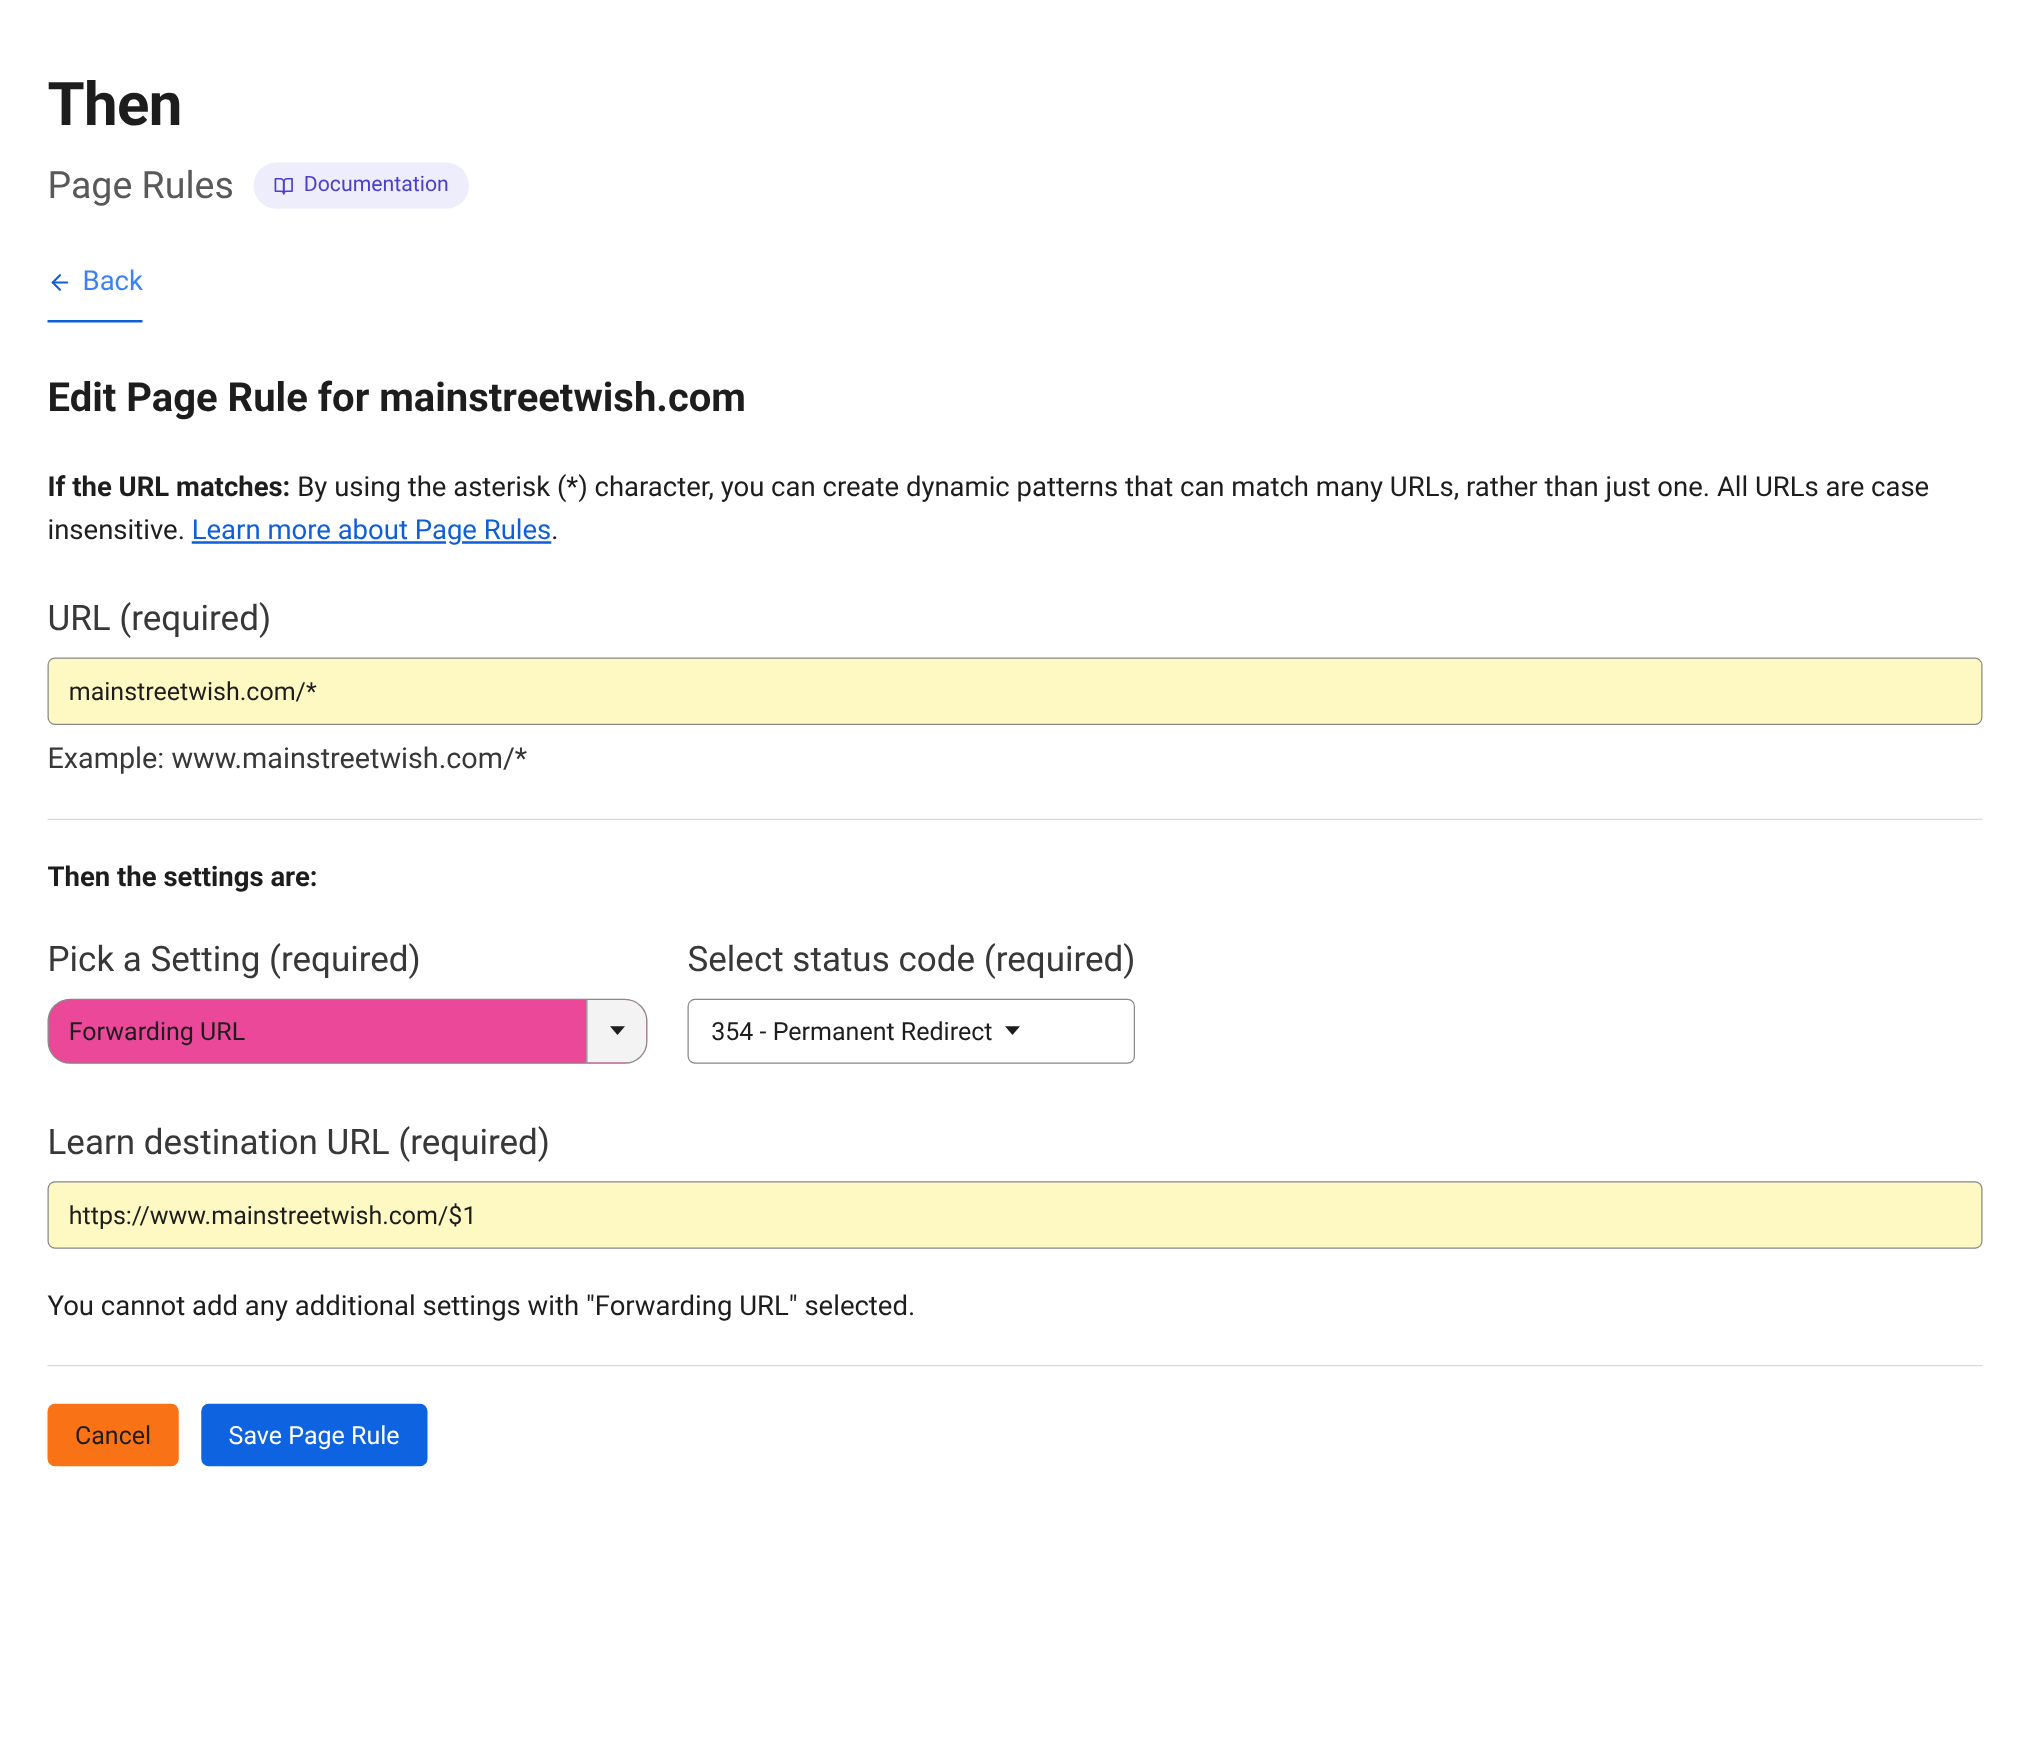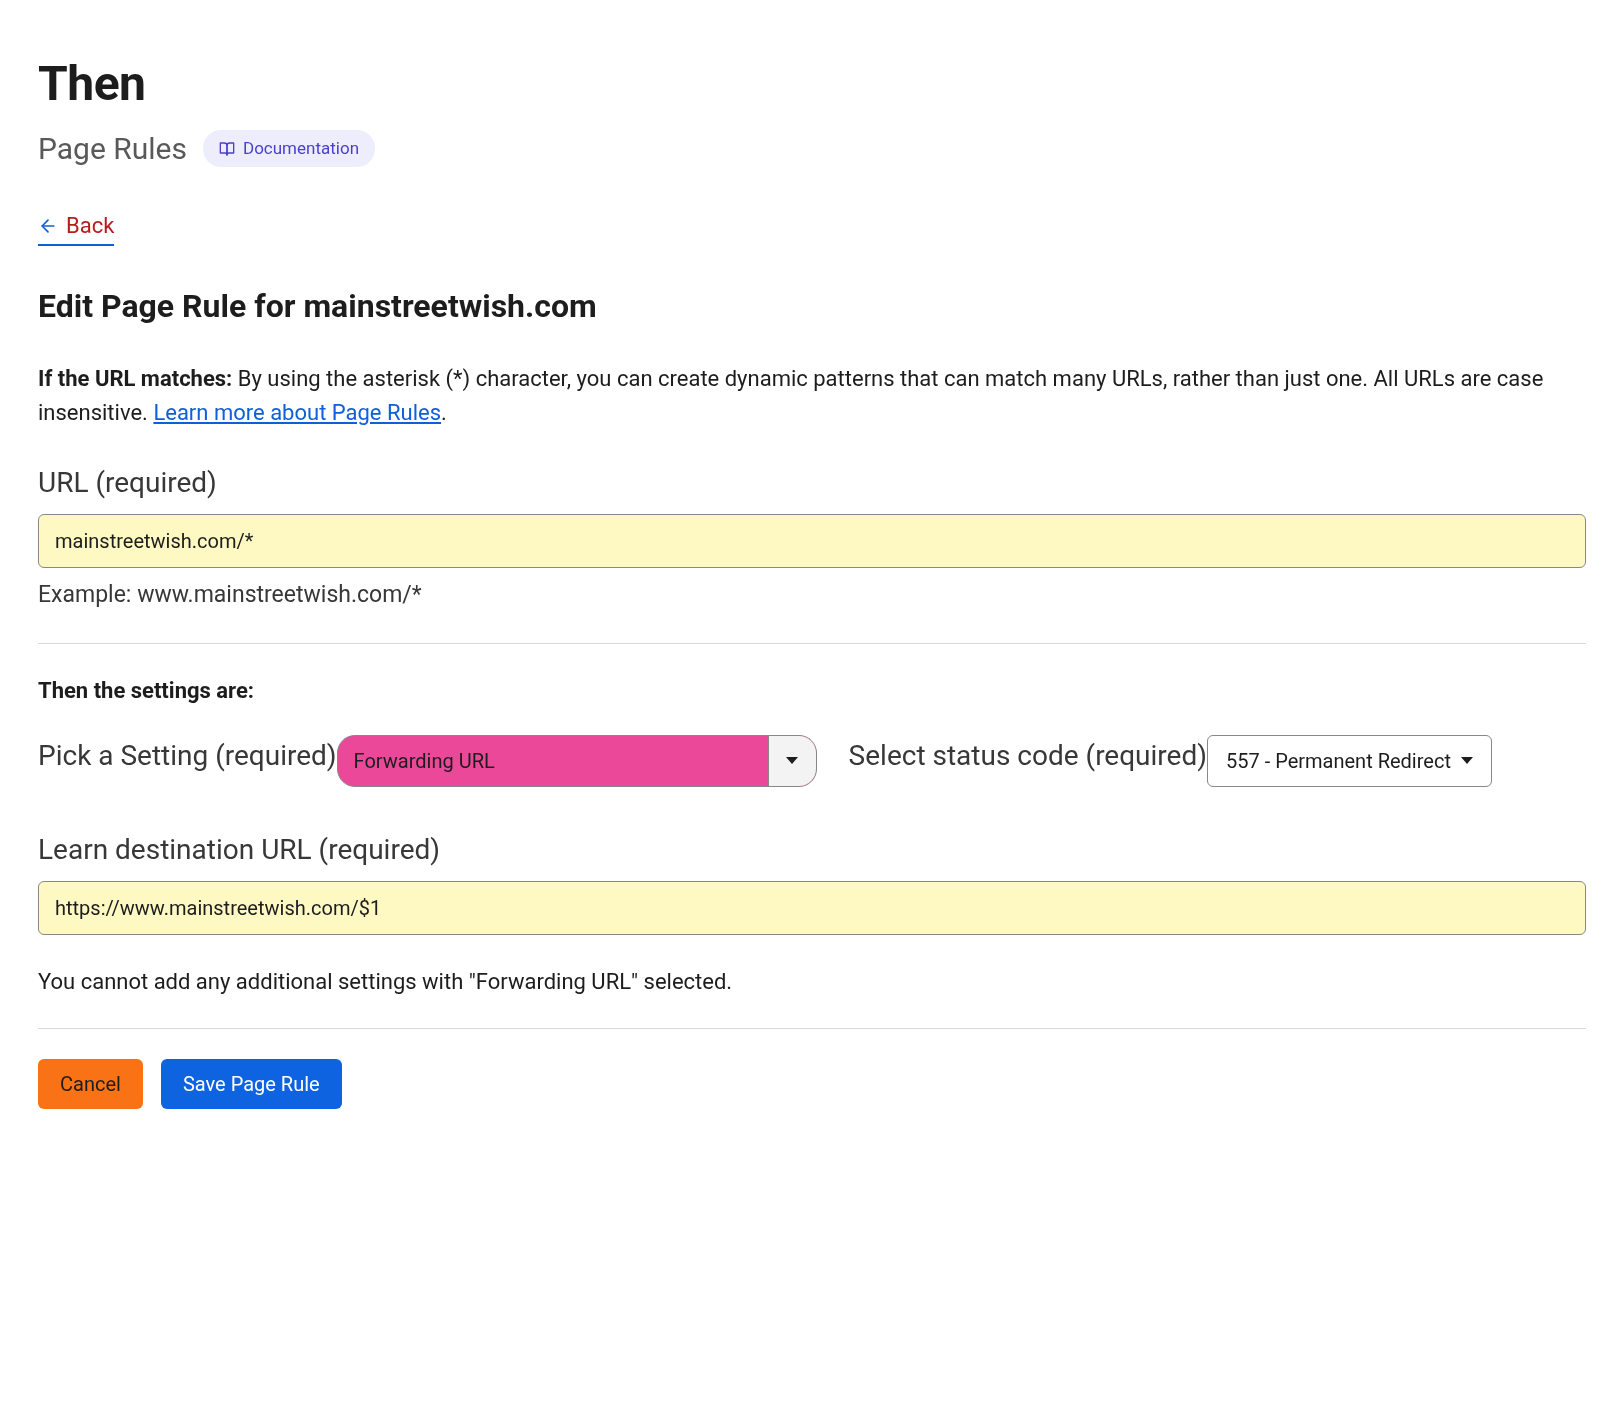--- a/index.html
+++ b/index.html
@@ -46,25 +46,25 @@
       cursor: pointer;
     }
     .doc-badge svg {
       width: 16px;
       height: 16px;
     }
     .back-link {
       display: inline-flex;
       align-items: center;
       gap: 8px;
-      color: #b91c1c;
+      color: #3b82f6;
       font-size: 22px;
       text-decoration: none;
       border-bottom: 2px solid #0e5fd9;
-      padding-bottom: 2px;
+      padding-bottom: 14px;
       margin-bottom: 36px;
       cursor: pointer;
     }
     .back-link svg {
       width: 20px;
       height: 20px;
     }
     .form-heading {
       font-size: 32px;
       font-weight: 700;
@@ -121,21 +121,21 @@
       margin-bottom: 20px;
     }
     .settings-row {
       display: flex;
       gap: 32px;
       margin-bottom: 42px;
       flex-wrap: wrap;
     }
     .setting-col {
       display: flex;
-      flex-direction: row;
+      flex-direction: column;
     }
     .select-combo {
       display: flex;
       border: 1px solid #888;
       border-radius: 18px;
       overflow: hidden;
       background: #ec4899;
       cursor: pointer;
       height: 52px;
     }
@@ -250,21 +250,21 @@
     <div class="select-combo">
       <div class="select-value">Forwarding URL</div>
       <div class="select-arrow">
         <div class="triangle-down"></div>
       </div>
     </div>
   </div>
   <div class="setting-col">
     <label class="field-label">Select status code (required)</label>
     <div class="select-simple">
-      <span>557 - Permanent Redirect</span>
+      <span>354 - Permanent Redirect</span>
       <div class="triangle-down"></div>
     </div>
   </div>
 </div>
 
 <div class="field-group">
   <label class="field-label">Learn destination URL (required)</label>
   <input type="text" class="text-input" value="https://www.mainstreetwish.com/$1" style="">
 </div>
 

